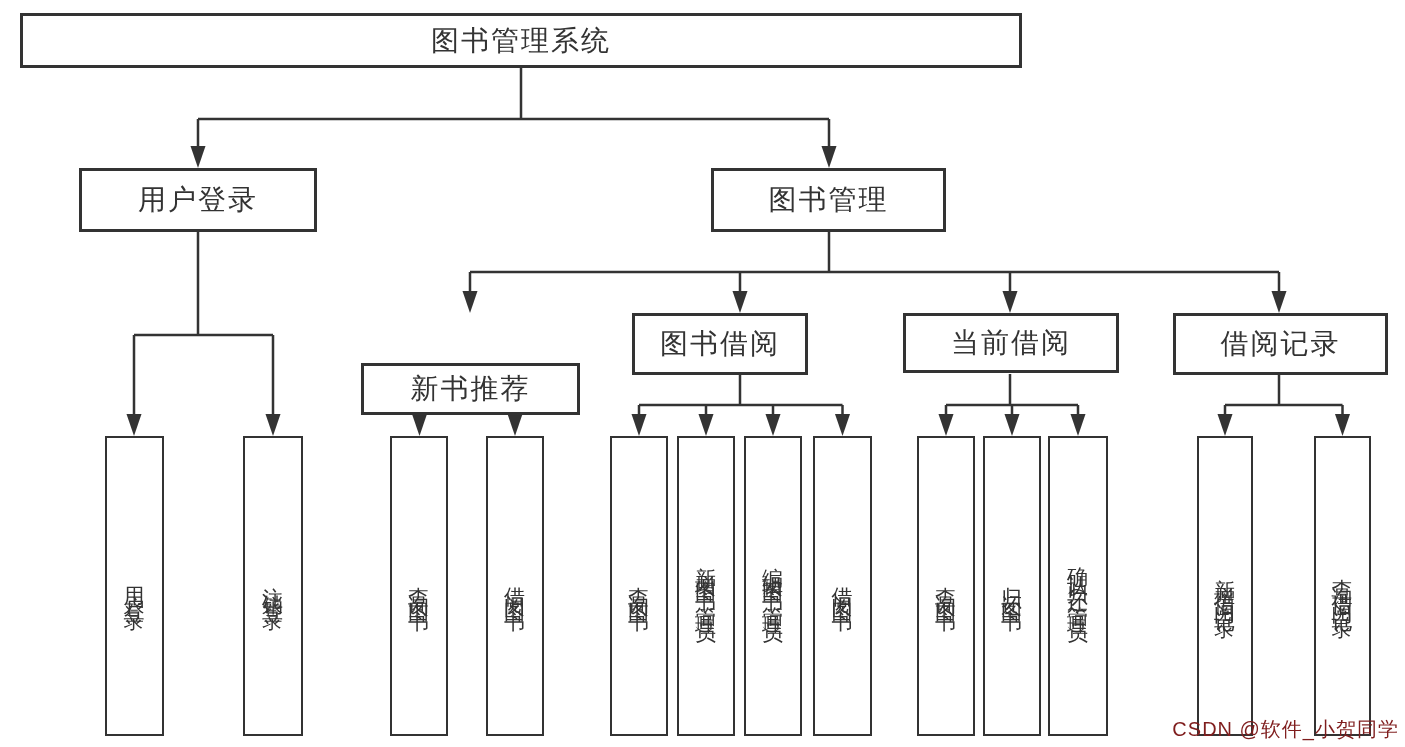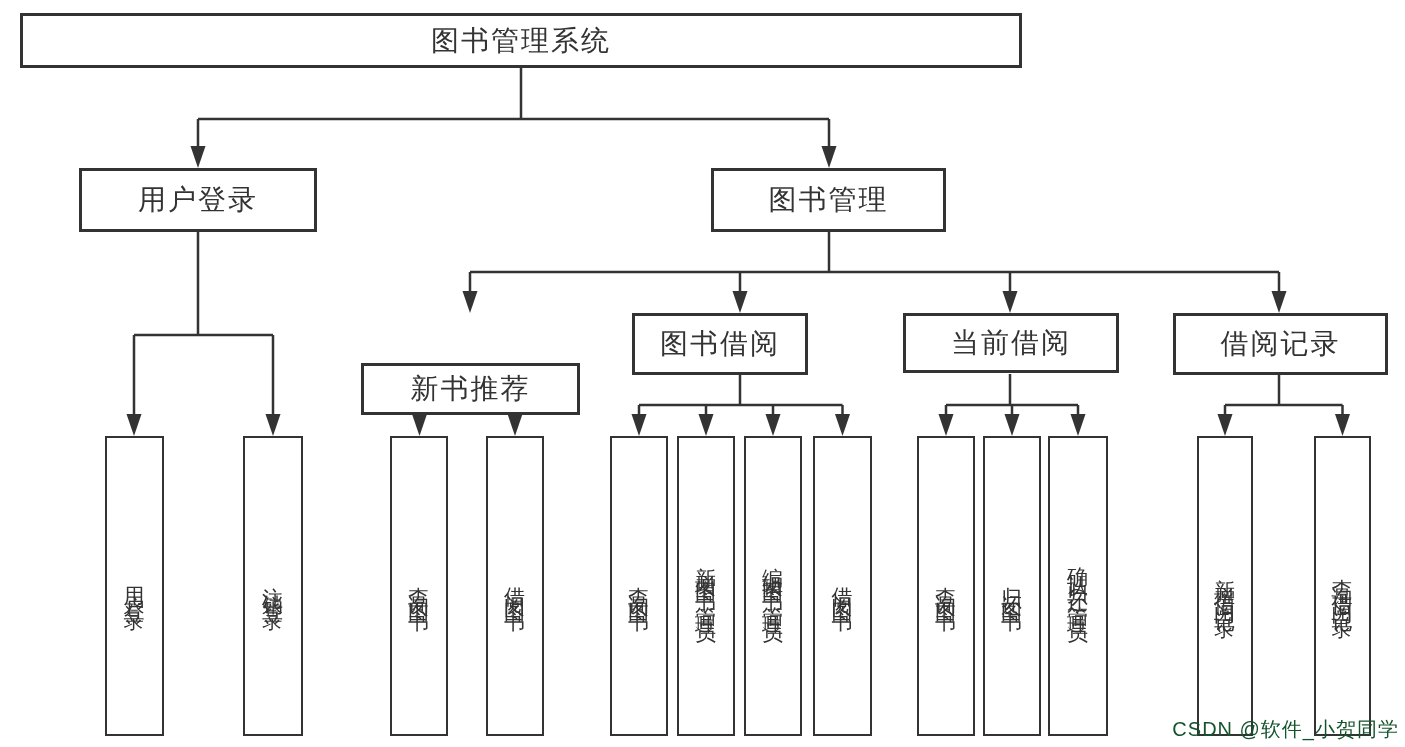--- a/index.html
+++ b/index.html
@@ -32,21 +32,21 @@
     font-size:21px;
     letter-spacing:8px;
     color:#333333;
     line-height:1;
     white-space:nowrap;
   }
   #watermark{
     position:absolute;
     right:6px;bottom:4px;
     font-size:20px;
-    color:#14532d;
+    color:#7f1d1d;
     letter-spacing:1px;
     z-index:3;
     white-space:nowrap;
   }
   svg line, svg path{stroke:#333333;stroke-width:2.5;fill:none;}
   svg polygon{fill:#333333;stroke:none;}
 </style>
 </head>
 <body>
 

